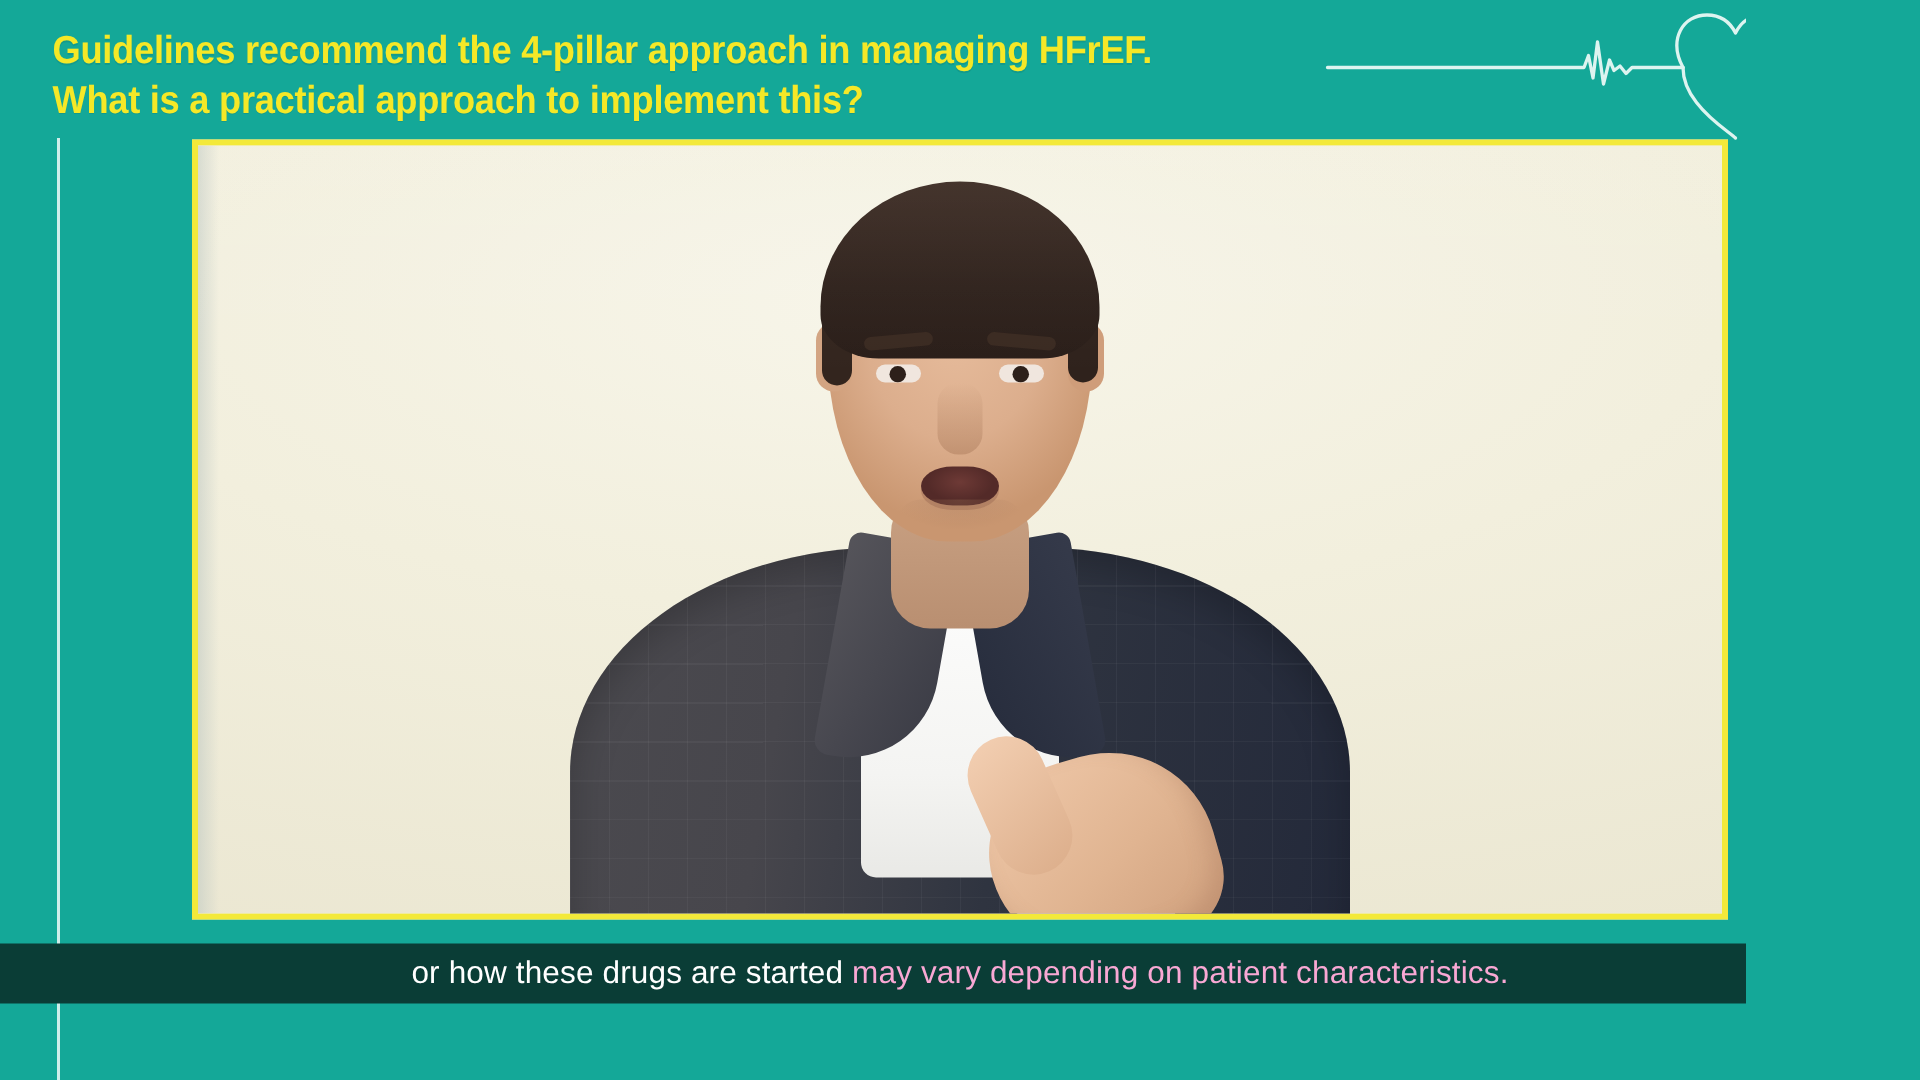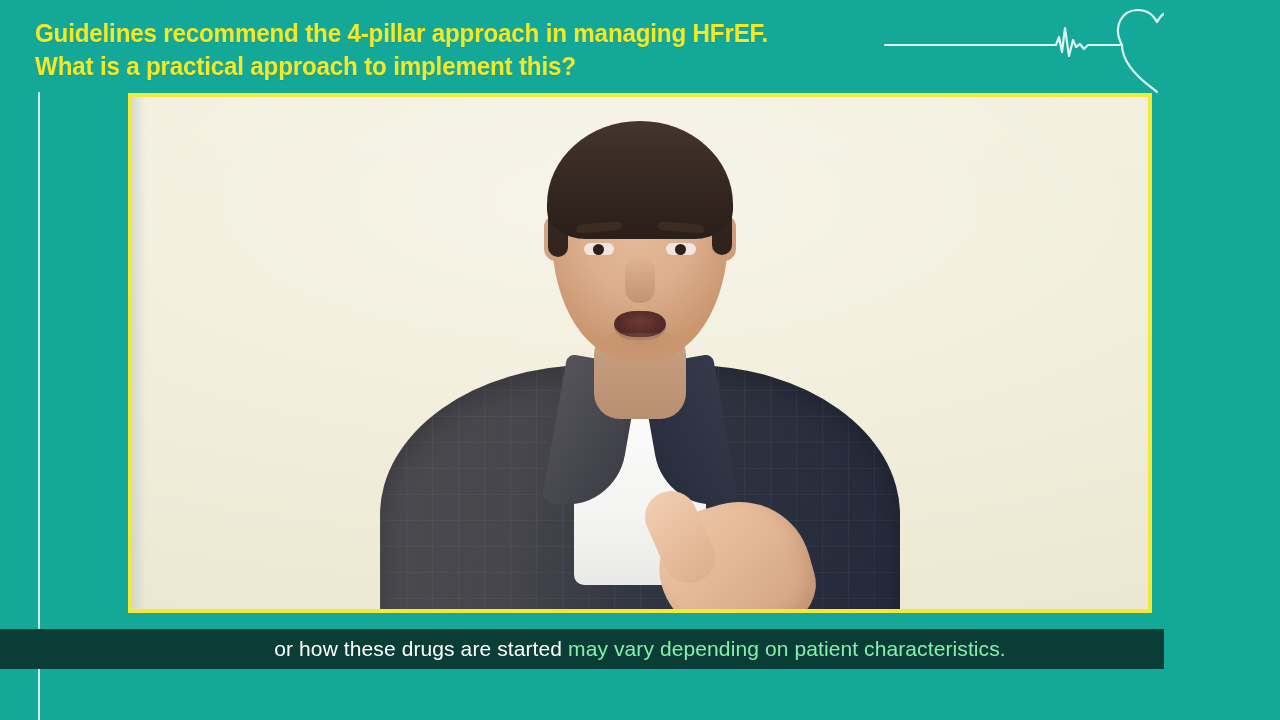--- a/index.html
+++ b/index.html
@@ -190,21 +190,21 @@
   
   #caption-bar{
     position:absolute;left:0;top:629px;width:1280px;height:40px;
     background:#0a3d36;
     display:flex;align-items:center;justify-content:center;
   }
   #caption-text{
     font-size:21px;line-height:24px;white-space:nowrap;letter-spacing:.1px;
   }
   #caption-plain{color:#ffffff;text-align:center;}
-  #caption-highlight{color:#86efac;}
+  #caption-highlight{color:#f9a8d4;}
 </style>
 </head>
 <body>
 
 <div id="stage">
 
   <div class="vline" id="vline-left"></div>
 
   <div id="title-block">
     <span id="title-line-1">Guidelines recommend the 4-pillar approach in managing HFrEF.</span>

